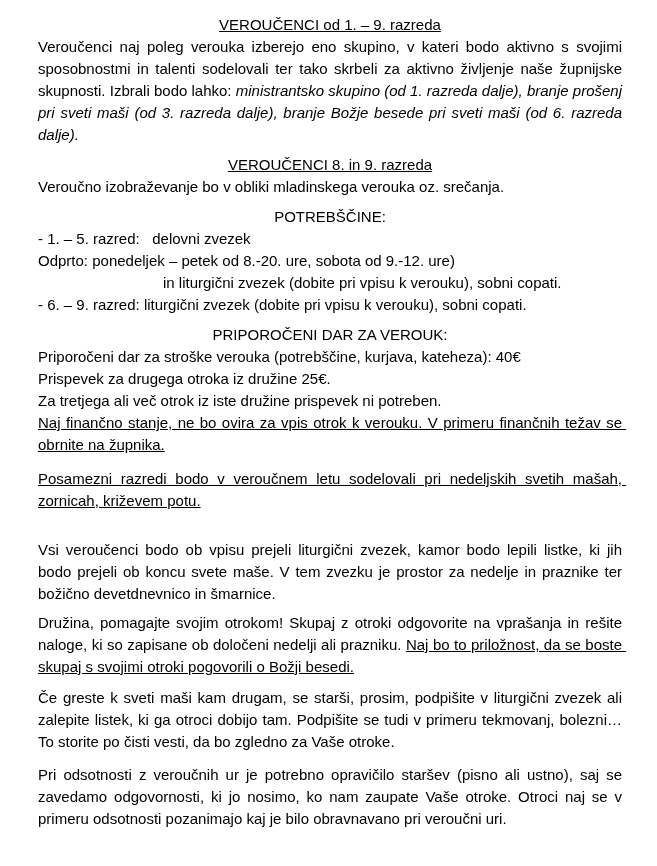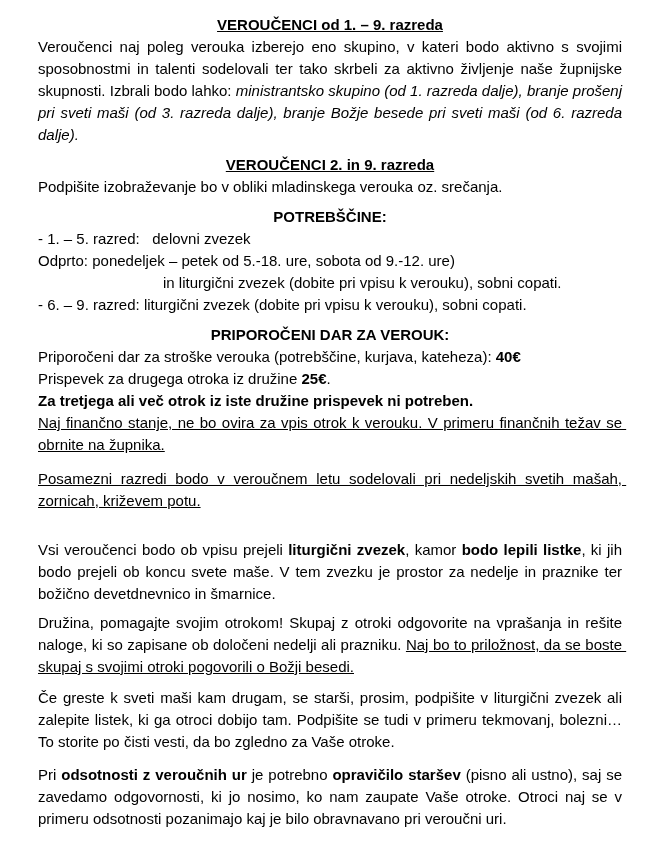--- a/index.html
+++ b/index.html
@@ -26,36 +26,36 @@
     text-align: left;
   }
   .heading {
     margin: 8px 0 0 0;
     text-align: center;
     font-weight: bold;
     white-space: pre-wrap;
   }
   #doc > .heading:first-child { margin-top: 0; }
   .spacer { width: 100%; }
-  .b { font-weight: bold; }
+  .b { font-weight: normal; }
   .i { font-style: italic; }
   .u { text-decoration: underline; }
 </style>
 </head>
 <body>
 
 <div class="page">
   <div id="doc">
       <div class="heading"><span class="b u">VEROUČENCI od 1. – 9. razreda</span></div>
       <div class="para" style="text-align: justify;"><span>Veroučenci naj poleg verouka izberejo eno skupino, v kateri bodo aktivno s svojimi sposobnostmi in talenti sodelovali ter tako skrbeli za aktivno življenje naše župnijske skupnosti. Izbrali bodo lahko: </span><span class="i">ministrantsko skupino (od 1. razreda dalje), branje prošenj pri sveti maši (od 3. razreda dalje), branje Božje besede pri sveti maši (od 6. razreda dalje).</span></div>
-      <div class="heading"><span class="b u">VEROUČENCI 2. in 9. razreda</span></div>
-      <div class="para"><span>Podpišite izobraževanje bo v obliki mladinskega verouka oz. srečanja.</span></div>
+      <div class="heading"><span class="b u">VEROUČENCI 8. in 9. razreda</span></div>
+      <div class="para"><span>Veroučno izobraževanje bo v obliki mladinskega verouka oz. srečanja.</span></div>
       <div class="heading"><span class="b">POTREBŠČINE:</span></div>
       <div class="para"><span>- 1. – 5. razred:   delovni zvezek</span></div>
-      <div class="para"><span>Odprto: ponedeljek – petek od 5.-18. ure, sobota od 9.-12. ure)</span></div>
+      <div class="para"><span>Odprto: ponedeljek – petek od 8.-20. ure, sobota od 9.-12. ure)</span></div>
       <div class="para" style="padding-left: 125px;"><span>in liturgični zvezek (dobite pri vpisu k verouku), sobni copati.</span></div>
       <div class="para"><span>- 6. – 9. razred: liturgični zvezek (dobite pri vpisu k verouku), sobni copati.</span></div>
       <div class="heading"><span class="b">PRIPOROČENI DAR ZA VEROUK:</span></div>
       <div class="para"><span>Priporočeni dar za stroške verouka (potrebščine, kurjava, kateheza): </span><span class="b">40€</span></div>
       <div class="para"><span>Prispevek za drugega otroka iz družine </span><span class="b">25€</span><span>.</span></div>
       <div class="para"><span class="b">Za tretjega ali več otrok iz iste družine prispevek ni potreben.</span></div>
       <div class="para" style="text-align: justify;"><span class="u">Naj finančno stanje, ne bo ovira za vpis otrok k verouku. V primeru finančnih težav se obrnite na župnika.</span></div>
       <div class="spacer" style="height: 12px;"></div>
       <div class="para" style="text-align: justify;"><span class="u">Posamezni razredi bodo v veroučnem letu sodelovali pri nedeljskih svetih mašah, zornicah, križevem potu.</span></div>
       <div class="spacer" style="height: 27px;"></div>

